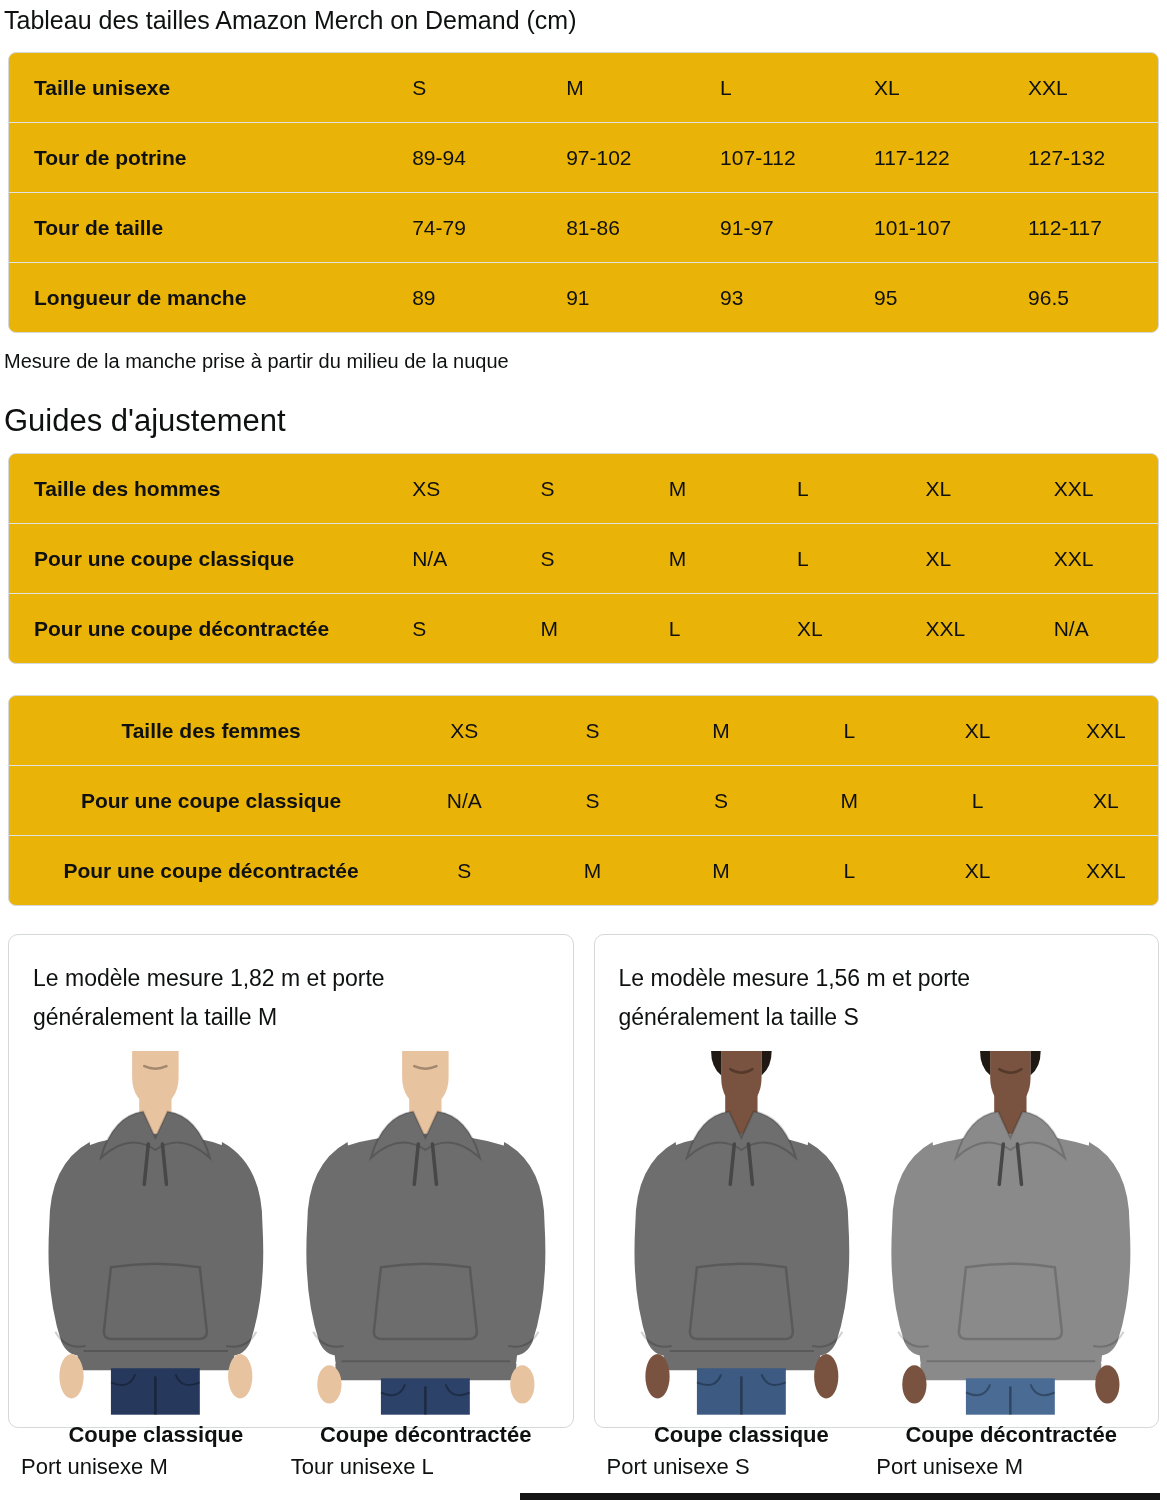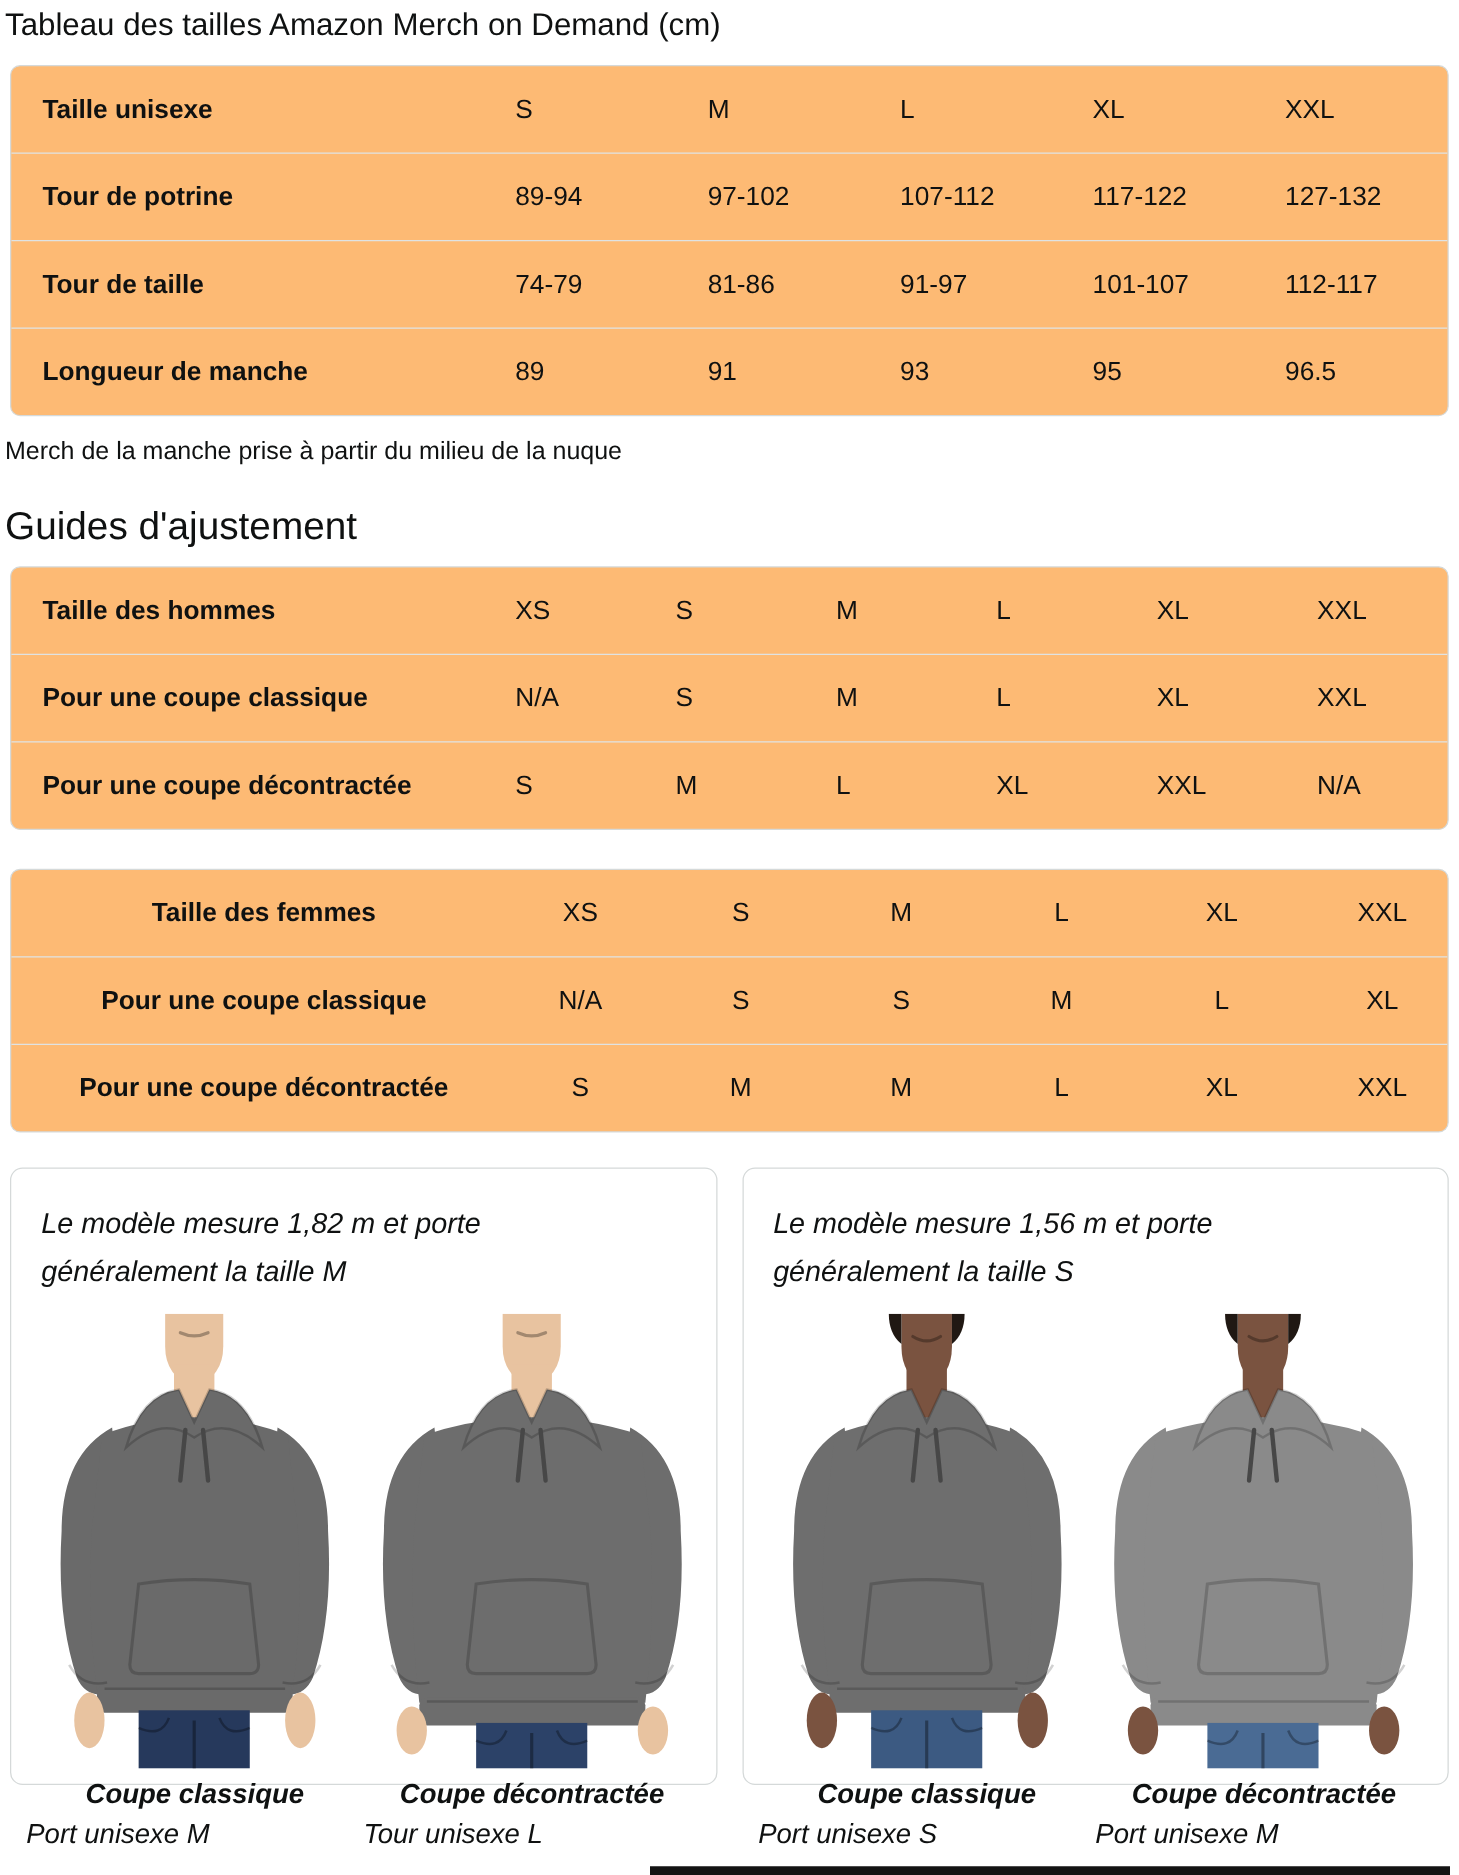--- a/index.html
+++ b/index.html
@@ -4,35 +4,35 @@
 <style>
   html,body{margin:0;padding:0;background:#fff;}
   body{
     width:1167px;height:1500px;position:relative;overflow:hidden;
     font-family:"Liberation Sans","DejaVu Sans",sans-serif;
     color:#0F1111;-webkit-font-smoothing:antialiased;
   }
   .page-title{font-size:25px;font-weight:400;margin:6px 0 0 4px;line-height:28px;}
   .sizing-table{
     margin:18px 8px 0 8px;border:1px solid #D5D9D9;border-radius:8px;
-    background:#fdba74;overflow:hidden;
+    background:#eab308;overflow:hidden;
   }
   .t-row{display:grid;height:69px;align-items:center;font-size:21px;}
   .t-row.cols5{grid-template-columns:33% repeat(5,1fr);}
   .t-row.cols6{grid-template-columns:33% repeat(6,1fr);}
   .t-row + .t-row{border-top:1px solid #DFE3E3;}
   .t-label{font-weight:700;padding-left:25px;white-space:nowrap;}
   .t-val{padding-left:24px;white-space:nowrap;}
   .note-text{font-size:20px;margin:17px 0 0 4px;line-height:23px;}
   .section-title{font-size:31px;font-weight:400;margin:34px 0 0 4px;line-height:28px;}
   .guide-gap{margin-top:31px;text-align:center;}
   .cards-row{display:flex;gap:20px;margin:28px 8px 0 8px;}
   .model-card{
     flex:1;border:1px solid #D5D9D9;border-radius:10px;background:#fff;
-    padding:24px 0 3px 0;box-sizing:border-box;height:494px;font-style:italic;
+    padding:24px 0 3px 0;box-sizing:border-box;height:494px;
   }
   .card-title{font-size:23px;line-height:39px;margin:0 24px;font-weight:400;max-width:470px;}
   .photos-row{display:flex;margin:14px 12px 0 12px;}
   .photo-col{flex:1;min-width:0;}
   .model-photo{width:100%;height:360px;display:block;background:#fff;}
   .photo-caption{text-align:center;font-size:22px;font-weight:700;margin-top:10px;line-height:28px;}
   .photo-subcaption{text-align:left;font-size:22px;font-weight:400;margin-top:4px;line-height:28px;}
   .bottom-bar{position:absolute;left:520px;right:7px;bottom:0;height:7px;}
 </style>
 </head>
@@ -68,21 +68,21 @@
   <div class="t-row cols5">
     <div class="t-label">Longueur de manche</div>
     <div class="t-val">89</div>
     <div class="t-val">91</div>
     <div class="t-val">93</div>
     <div class="t-val">95</div>
     <div class="t-val">96.5</div>
   </div>
 </div>
 
-<div class="note-text">Merch de la manche prise à partir du milieu de la nuque</div>
+<div class="note-text">Mesure de la manche prise à partir du milieu de la nuque</div>
 
 <h2 class="section-title">Guides d'ajustement</h2>
 
 <div class="sizing-table">
   <div class="t-row cols6">
     <div class="t-label">Taille des hommes</div>
     <div class="t-val">XS</div>
     <div class="t-val">S</div>
     <div class="t-val">M</div>
     <div class="t-val">L</div>

